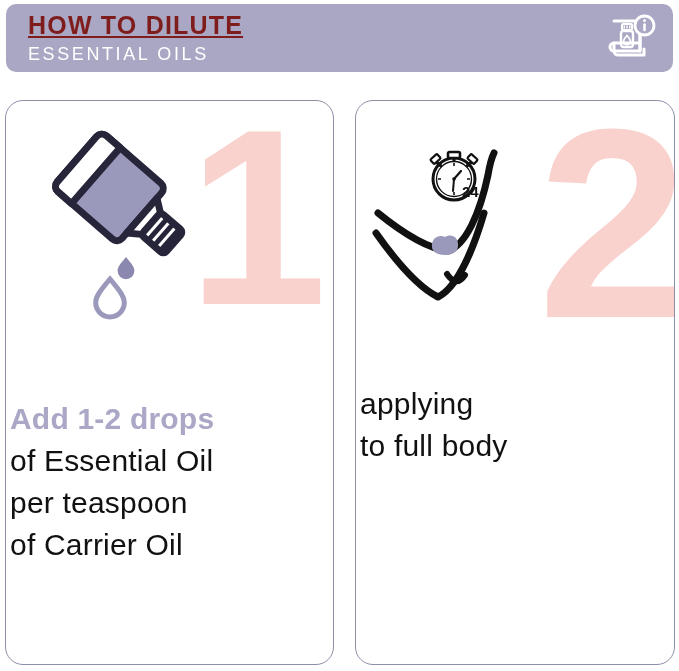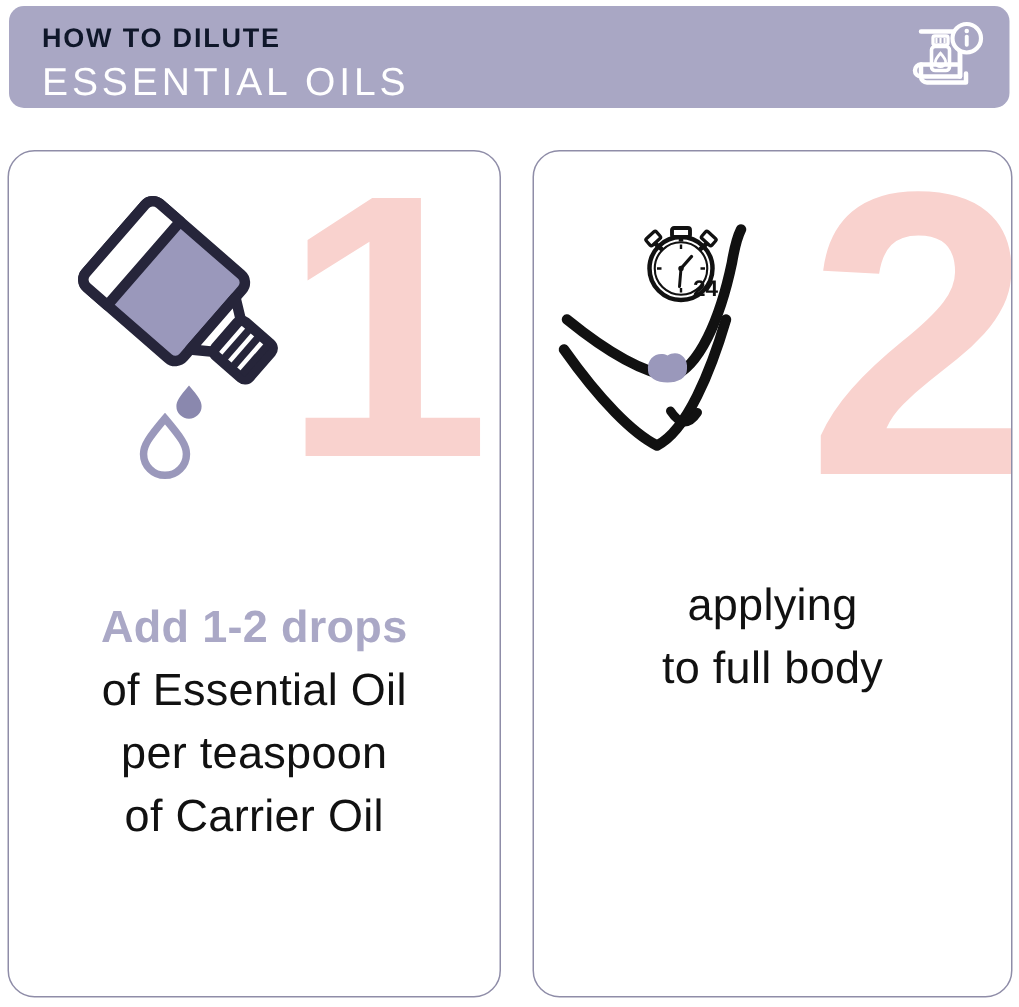--- a/index.html
+++ b/index.html
@@ -25,29 +25,30 @@
     background: #a9a7c4;
     border-radius: 10px;
     box-sizing: border-box;
   }
   .header-text {
     position: absolute;
     left: 22px;
     top: 6px;
   }
   .header-title {
-    font-size: 18px;
+    font-size: 25px;
     font-weight: bold;
-    color: #0f172a;
+    color: #7f1d1d;
     letter-spacing: 1.2px;
     line-height: 30px;
     white-space: nowrap;
+    text-decoration: underline;
   }
   .header-subtitle {
-    font-size: 26px;
+    font-size: 18px;
     font-weight: normal;
     color: #ffffff;
     letter-spacing: 2.6px;
     line-height: 28px;
     white-space: nowrap;
   }
   .header-icon {
     position: absolute;
     right: 16px;
     top: 8px;
@@ -101,21 +102,21 @@
     top: 24px;
     left: 16px;
     text-align: center;
   }
 
   
   .card-text {
     position: absolute;
     left: 4px;
     right: 4px;
-    text-align: center;
+    text-align: left;
     color: #111111;
     font-size: 30px;
     line-height: 42px;
     font-weight: normal;
     letter-spacing: 0.2px;
   }
   .text-1 { top: 297px; }
   .text-2 { top: 282px; }
   .lead {
     font-weight: bold;

